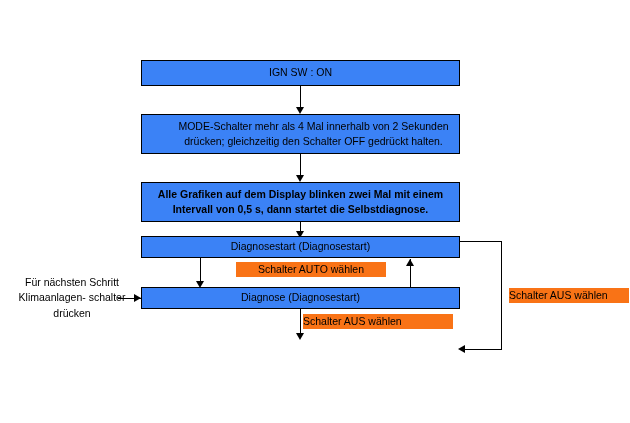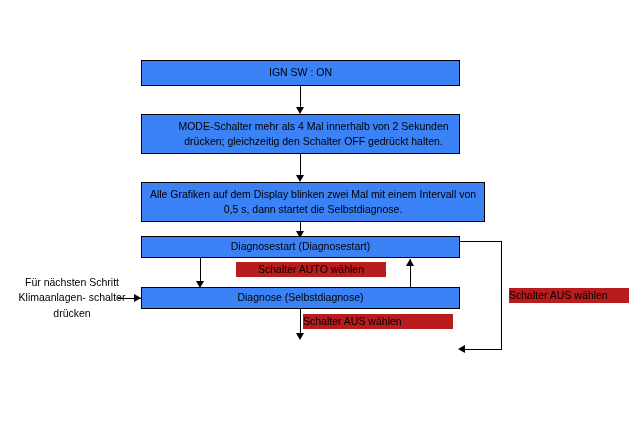--- a/index.html
+++ b/index.html
@@ -40,21 +40,21 @@
     font-size: 10.5px;
     line-height: 1.45;
     text-align: center;
     white-space: pre-line;
   }
   .edge-label {
     position: absolute;
     font-size: 10.5px;
     line-height: 1.4;
     text-align: center;
-    background: #b91c1c;
+    background: #f97316;
     white-space: nowrap;
   }
   .line-v {
     position: absolute;
     width: 1px;
     background: #000000;
   }
   .line-h {
     position: absolute;
     height: 1px;
@@ -98,21 +98,21 @@
   <div class="line-v" style="left:300px; top:86px; height:23px;"></div>
   <div class="arrow arrow-down" style="left:296px; top:107px;"></div>
 
   <div class="box" style="left:141px; top:114px; width:319px; height:40px;padding-left:32px;">
     <span>MODE-Schalter mehr als 4 Mal innerhalb von 2 Sekunden drücken; gleichzeitig den Schalter OFF gedrückt halten.</span>
   </div>
 
   <div class="line-v" style="left:300px; top:154px; height:23px;"></div>
   <div class="arrow arrow-down" style="left:296px; top:175px;"></div>
 
-  <div class="box" style="left:141px; top:182px; width:344px; height:40px;">
+  <div class="box" style="left:141px; top:182px; width:319px; height:40px;font-weight:bold;">
     <span>Alle Grafiken auf dem Display blinken zwei Mal mit einem Intervall von 0,5 s, dann startet die Selbstdiagnose.</span>
   </div>
 
   <div class="line-v" style="left:300px; top:222px; height:12px;"></div>
   <div class="arrow arrow-down" style="left:296px; top:231px;"></div>
 
   <div class="box" style="left:141px; top:236px; width:319px; height:22px;">
     <span>Diagnosestart (Diagnosestart)</span>
   </div>
 
@@ -120,21 +120,21 @@
   <div class="arrow arrow-down" style="left:196px; top:281px;"></div>
 
   <div class="line-v" style="left:410px; top:259px; height:28px;"></div>
   <div class="arrow arrow-up" style="left:406px; top:259px;"></div>
 
   <div class="edge-label" style="left:236px; top:262px; width:150px;">
     <span>Schalter AUTO wählen</span>
   </div>
 
   <div class="box" style="left:141px; top:287px; width:319px; height:22px;">
-    <span>Diagnose (Selbstdiagnose)</span>
+    <span>Diagnose (Diagnosestart)</span>
   </div>
 
   <div class="freetext" style="left:17px; top:260px; width:110px;">
     <span>Für nächsten Schritt Klimaanlagen- schalter drücken</span>
   </div>
   <div class="line-h" style="left:118px; top:298px; width:23px;"></div>
   <div class="arrow arrow-right" style="left:134px; top:294px;"></div>
 
   <div class="line-v" style="left:300px; top:309px; height:28px;"></div>
   <div class="arrow arrow-down" style="left:296px; top:333px;"></div>

